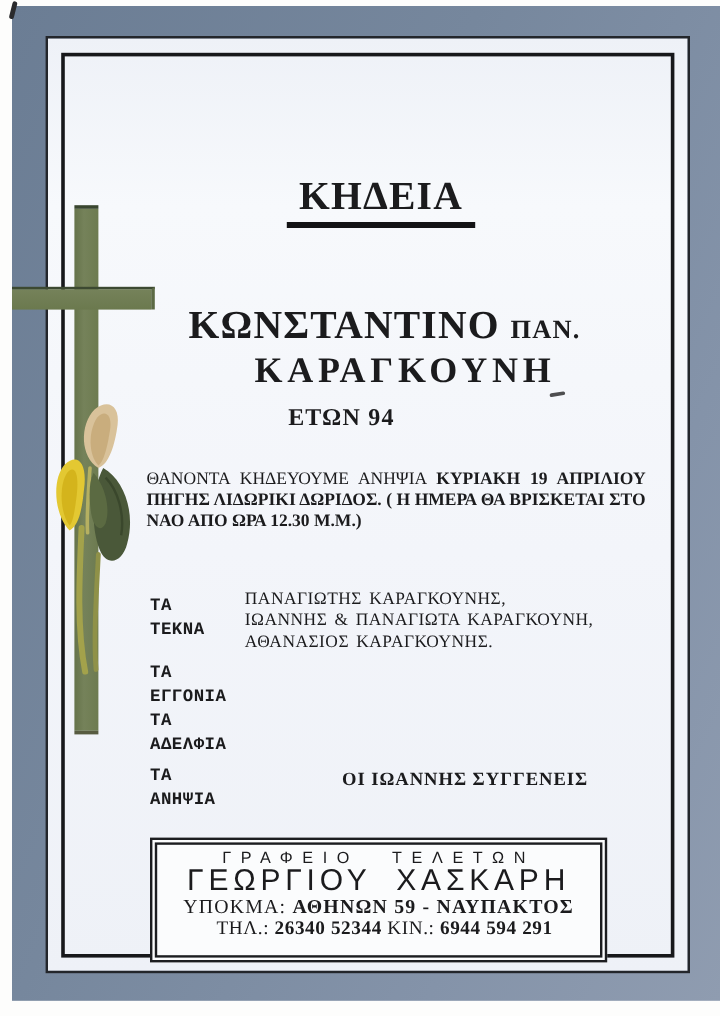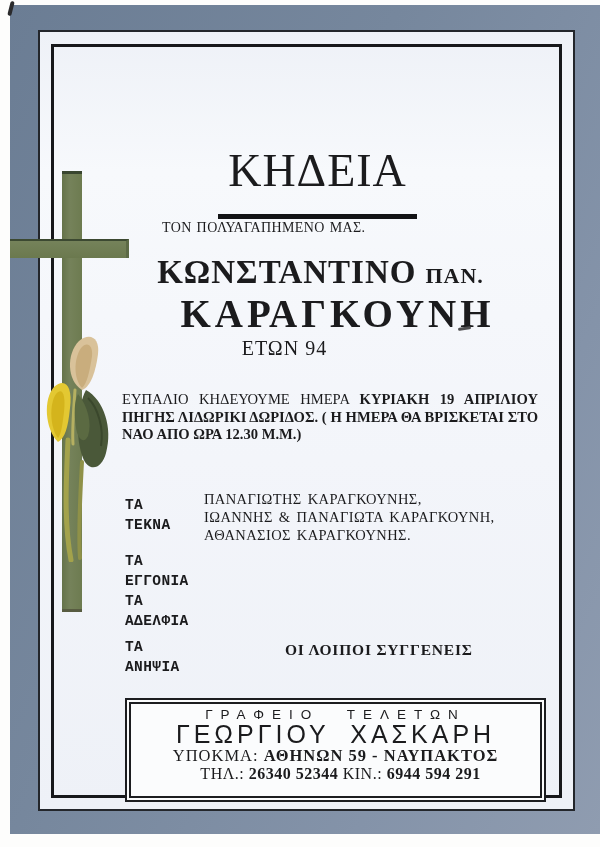--- a/index.html
+++ b/index.html
@@ -27,51 +27,51 @@
   .flowers { position:absolute; left:38px; top:332px; z-index:4; }
 
   
   .artifact-squiggle { position:absolute; left:9px; top:1px; width:4px; height:15px; background:#2a2a2c;
                        border-radius:2px; transform:rotate(14deg); z-index:5; }
   .artifact-dash { position:absolute; left:458px; top:327px; width:13px; height:3px; background:#4e4e50;
                    border-radius:2px; transform:rotate(-9deg); z-index:5; }
 
   
   .title-wrap { position:absolute; left:0; right:0; top:116px; text-align:center; padding-left:22px; }
-  .title-text { font-size:46px; font-weight:normal; letter-spacing:1px; line-height:1;
-                border-bottom:5px solid #131315; padding:0 10px 20px; display:inline-block; }
+  .title-text { font-size:33px; font-weight:bold; letter-spacing:1px; line-height:1;
+                border-bottom:5px solid #131315; padding:0 10px 4px; display:inline-block; }
 
   .dedication { position:absolute; left:122px; top:188px; font-size:14px; letter-spacing:0.4px; word-spacing:1px; }
 
   .name-line1 { position:absolute; left:0; right:0; top:224px; text-align:center; padding-left:28px;
                 font-size:33px; font-weight:bold; letter-spacing:1px; line-height:1; white-space:nowrap; }
   .name-patronymic { font-size:22px; margin-left:9px; letter-spacing:1px; }
   .name-line2 { position:absolute; left:0; right:0; top:262px; text-align:center; padding-left:62px;
-                font-size:39px; font-weight:bold; letter-spacing:4px; line-height:1; }
+                font-size:30px; font-weight:bold; letter-spacing:4px; line-height:1; }
   .age-line { position:absolute; left:0; right:0; top:306px; text-align:center; padding-right:44px;
-              font-size:20px; font-weight:normal; letter-spacing:1px; line-height:1; }
+              font-size:20px; font-weight:bold; letter-spacing:1px; line-height:1; }
 
   .announce { position:absolute; left:82px; top:359px; width:416px;
               font-size:14.6px; line-height:17.6px; }
   .announce .just { text-align:justify; text-align-last:justify; }
   .b { font-weight:bold; }
 
   .fam-label { position:absolute; left:85px; font-weight:bold; font-size:14.5px; line-height:19.5px;
                white-space:pre-line; letter-spacing:0.4px;font-family:Liberation Mono, monospace; }
   .fam-value { position:absolute; left:164px; font-size:14.5px; line-height:17.8px;
                white-space:pre-line; letter-spacing:0.4px; word-spacing:2px; }
   .lbl-tekna   { top:464px; }  .val-tekna   { top:459px; }
   .lbl-eggonia { top:520px; }  .val-eggonia { top:521px; }
   .lbl-adelfia { top:560px; }
   .lbl-anipsia { top:606px; }
   .relatives-note { position:absolute; left:245px; top:609px; font-size:15.5px; font-weight:bold;
                     letter-spacing:0.8px; }
 
   
-  .fh-box { position:absolute; left:85px; top:666px; width:421px; height:104px; box-sizing:border-box;
+  .fh-box { position:absolute; left:85px; top:666px; width:381px; height:104px; box-sizing:border-box;
             border:2px solid #1c1d20; padding:2px; background:#fbfcfd; }
   .fh-inner { width:100%; height:100%; box-sizing:border-box; border:2px solid #1c1d20;
               text-align:center; overflow:hidden; }
   .fh-type { font-family:"Liberation Sans", sans-serif; font-size:13.5px; letter-spacing:8px;
              word-spacing:16px; line-height:15px; margin-top:3px; white-space:nowrap; }
   .fh-name { font-family:"Liberation Sans", sans-serif; font-size:25px; letter-spacing:4px;
              word-spacing:10px; line-height:25px; white-space:nowrap; }
   .fh-central { font-size:16.5px; line-height:18px; letter-spacing:1px; }
   .fh-branch  { font-size:16.5px; line-height:18px; letter-spacing:1px; }
   .fh-phones  { font-size:16px;   line-height:17px; letter-spacing:0.5px;margin-left:10px; }
@@ -83,50 +83,49 @@
 
   <div class="mat"></div>
 
   <div class="page">
     <div class="frame"></div>
 
     <div class="title-wrap">
       <span class="title-text">ΚΗΔΕΙΑ</span>
     </div>
 
-    <div class="dedication">ΤΟΝ ΠΟΛΥΑΓΑΠΗΜΕΝΟ ΜΑΣ.</div>
 
     <div class="name-line1">
       <span>ΚΩΝΣΤΑΝΤΙΝΟ</span><span class="name-patronymic">ΠΑΝ.</span>
     </div>
     <div class="name-line2">ΚΑΡΑΓΚΟΥΝΗ</div>
     <div class="age-line">ΕΤΩΝ 94</div>
 
     <div class="announce">
-        <div class="just"><span>ΕΥΠΑΛΙΟ ΚΗΔΕΥΟΥΜΕ ΗΜΕΡΑ </span><span class="b">ΚΥΡΙΑΚΗ 19 ΑΠΡΙΛΙΟΥ</span></div>
+        <div class="just"><span>ΘΑΝΟΝΤΑ ΚΗΔΕΥΟΥΜΕ ΑΝΗΨΙΑ </span><span class="b">ΚΥΡΙΑΚΗ 19 ΑΠΡΙΛΙΟΥ</span></div>
         <div class="just"><span class="b">ΠΗΓΗΣ ΛΙΔΩΡΙΚΙ ΔΩΡΙΔΟΣ. ( Η ΗΜΕΡΑ ΘΑ ΒΡΙΣΚΕΤΑΙ ΣΤΟ</span></div>
         <div><span class="b">ΝΑΟ ΑΠΟ ΩΡΑ 12.30 Μ.Μ.)</span></div>
       </div>
 
     <div class="fam-label lbl-tekna">ΤΑ
 ΤΕΚΝΑ</div>
     <div class="fam-value val-tekna">ΠΑΝΑΓΙΩΤΗΣ ΚΑΡΑΓΚΟΥΝΗΣ,
 ΙΩΑΝΝΗΣ &amp; ΠΑΝΑΓΙΩΤΑ ΚΑΡΑΓΚΟΥΝΗ,
 ΑΘΑΝΑΣΙΟΣ ΚΑΡΑΓΚΟΥΝΗΣ.</div>
 
     <div class="fam-label lbl-eggonia">ΤΑ
 ΕΓΓΟΝΙΑ</div>
 
     <div class="fam-label lbl-adelfia">ΤΑ
 ΑΔΕΛΦΙΑ</div>
 
     <div class="fam-label lbl-anipsia">ΤΑ
 ΑΝΗΨΙΑ</div>
 
-    <div class="relatives-note">ΟΙ ΛΟΙΠΟΙ ΣΥΓΓΕΝΕΙΣ</div>
+    <div class="relatives-note">ΟΙ ΙΩΑΝΝΗΣ ΣΥΓΓΕΝΕΙΣ</div>
 
     <div class="fh-box">
       <div class="fh-inner">
         <div class="fh-type">ΓΡΑΦΕΙΟ ΤΕΛΕΤΩΝ</div>
         <div class="fh-name">ΓΕΩΡΓΙΟΥ ΧΑΣΚΑΡΗ</div>
         <div class="fh-branch"><span>ΥΠΟΚΜΑ: </span><span class="b">ΑΘΗΝΩΝ 59 - ΝΑΥΠΑΚΤΟΣ</span></div>
         <div class="fh-phones"><span>ΤΗΛ.: </span><span class="b">26340 52344</span><span>  ΚΙΝ.: </span><span class="b">6944 594 291</span></div>
       </div>
     </div>
   </div>

